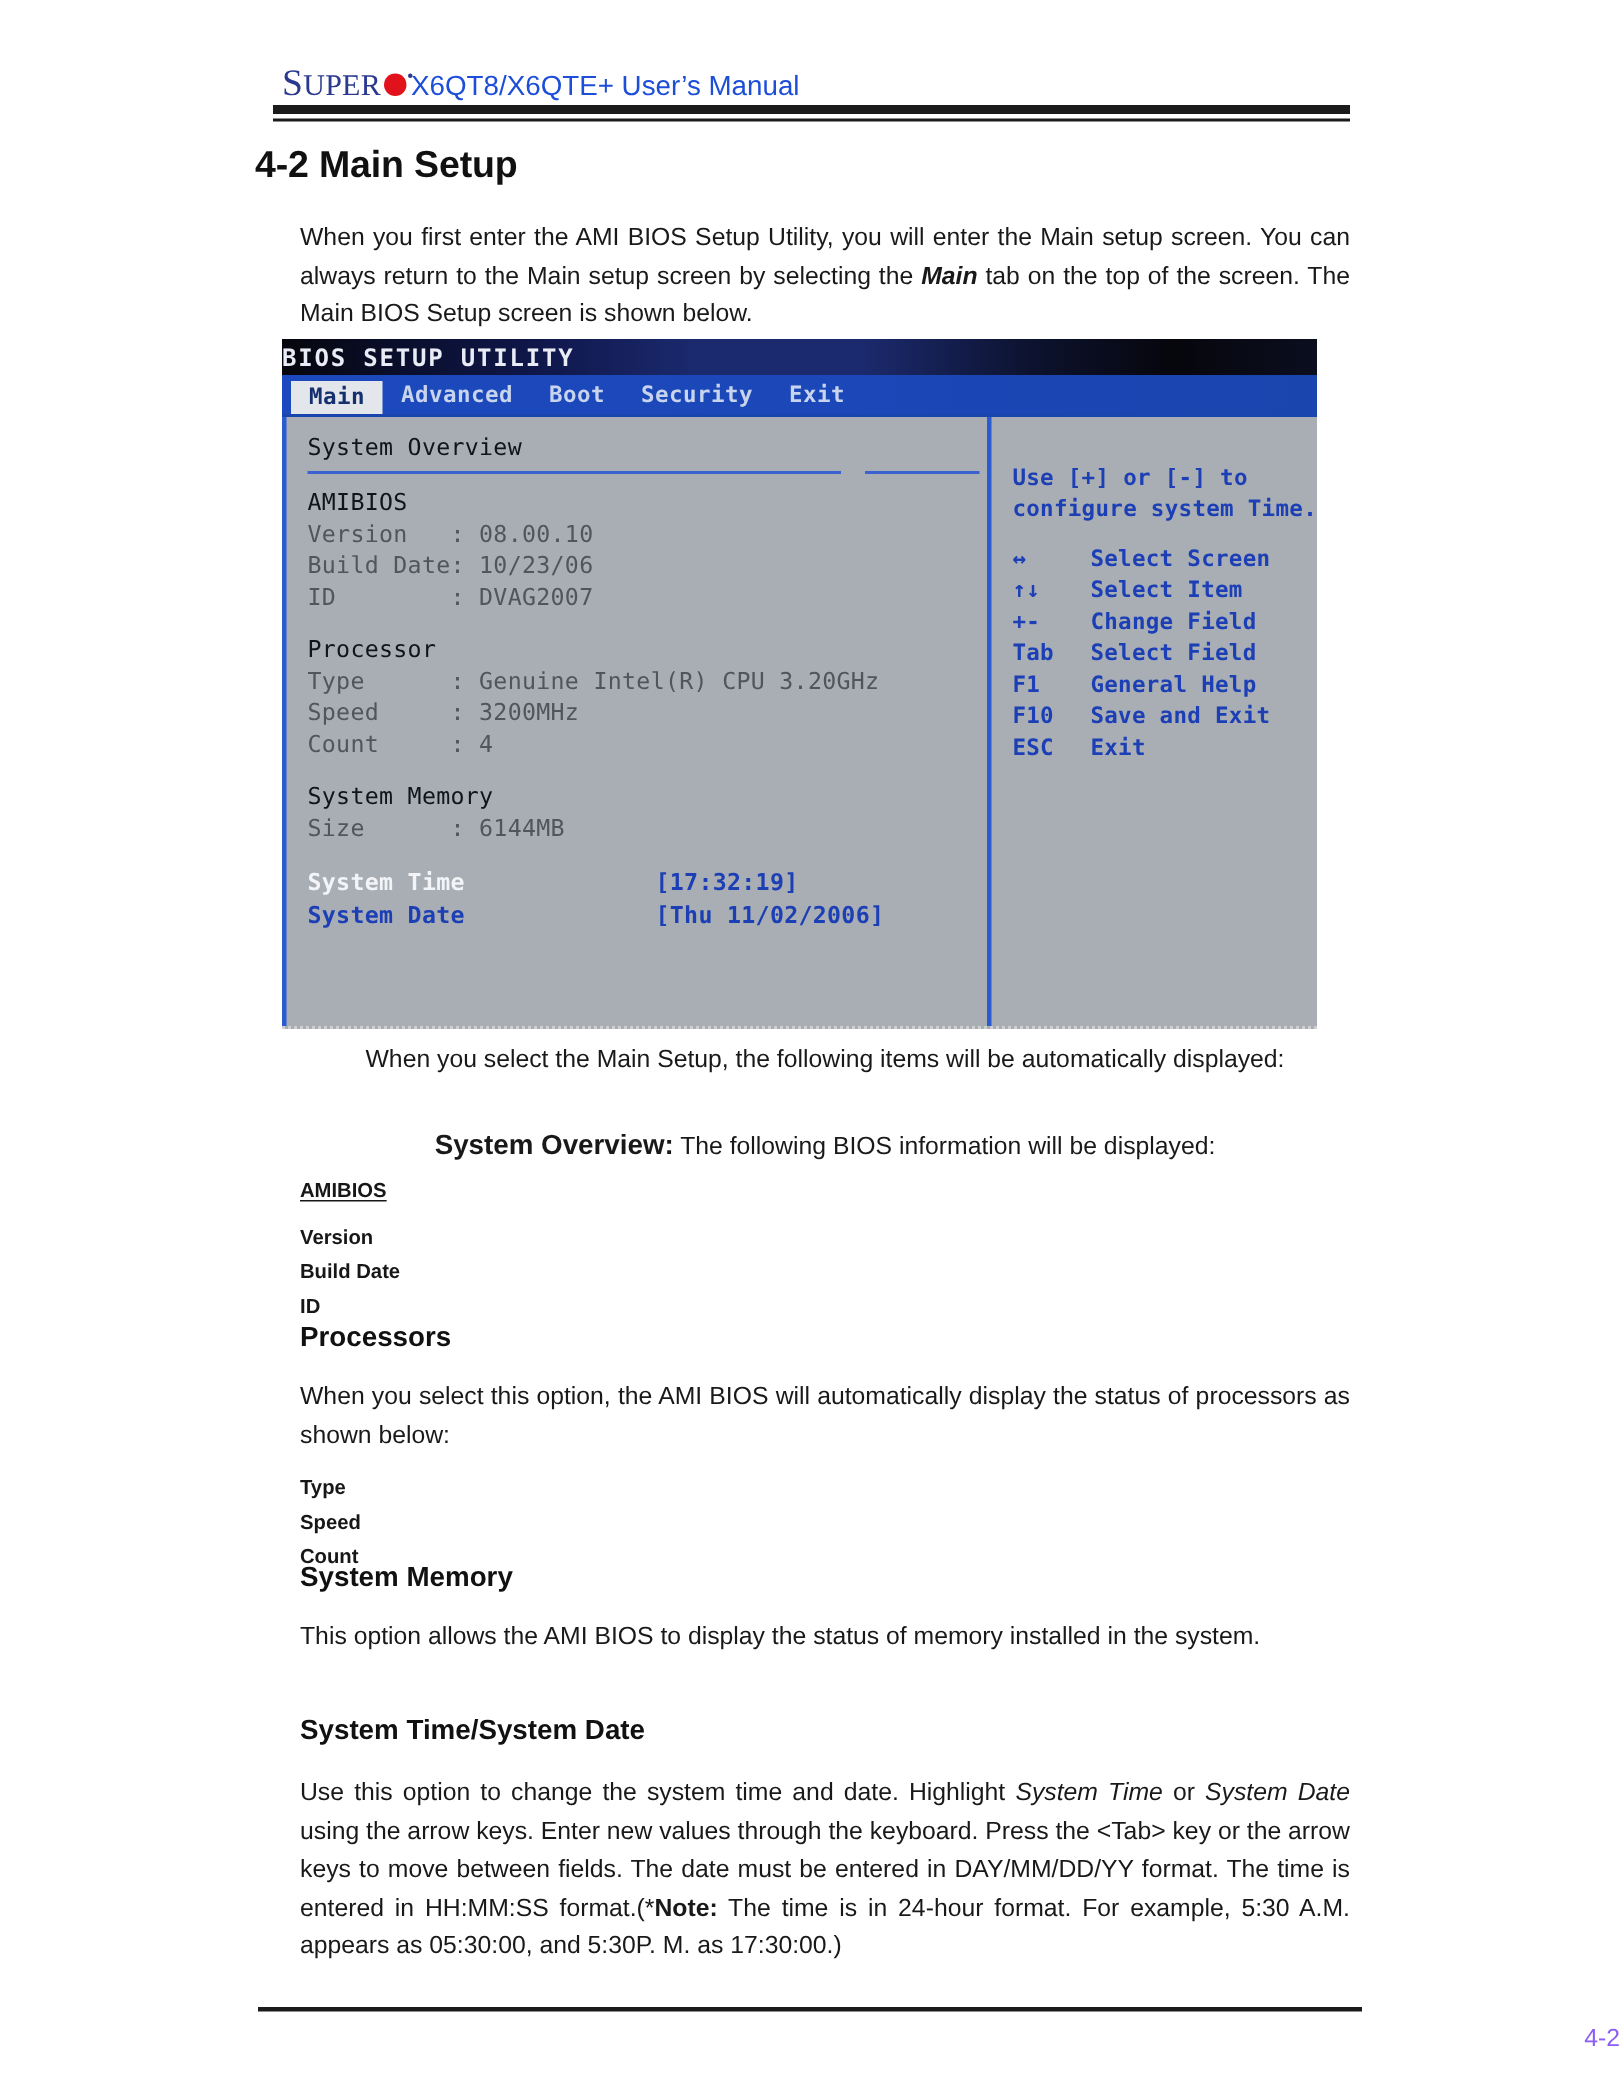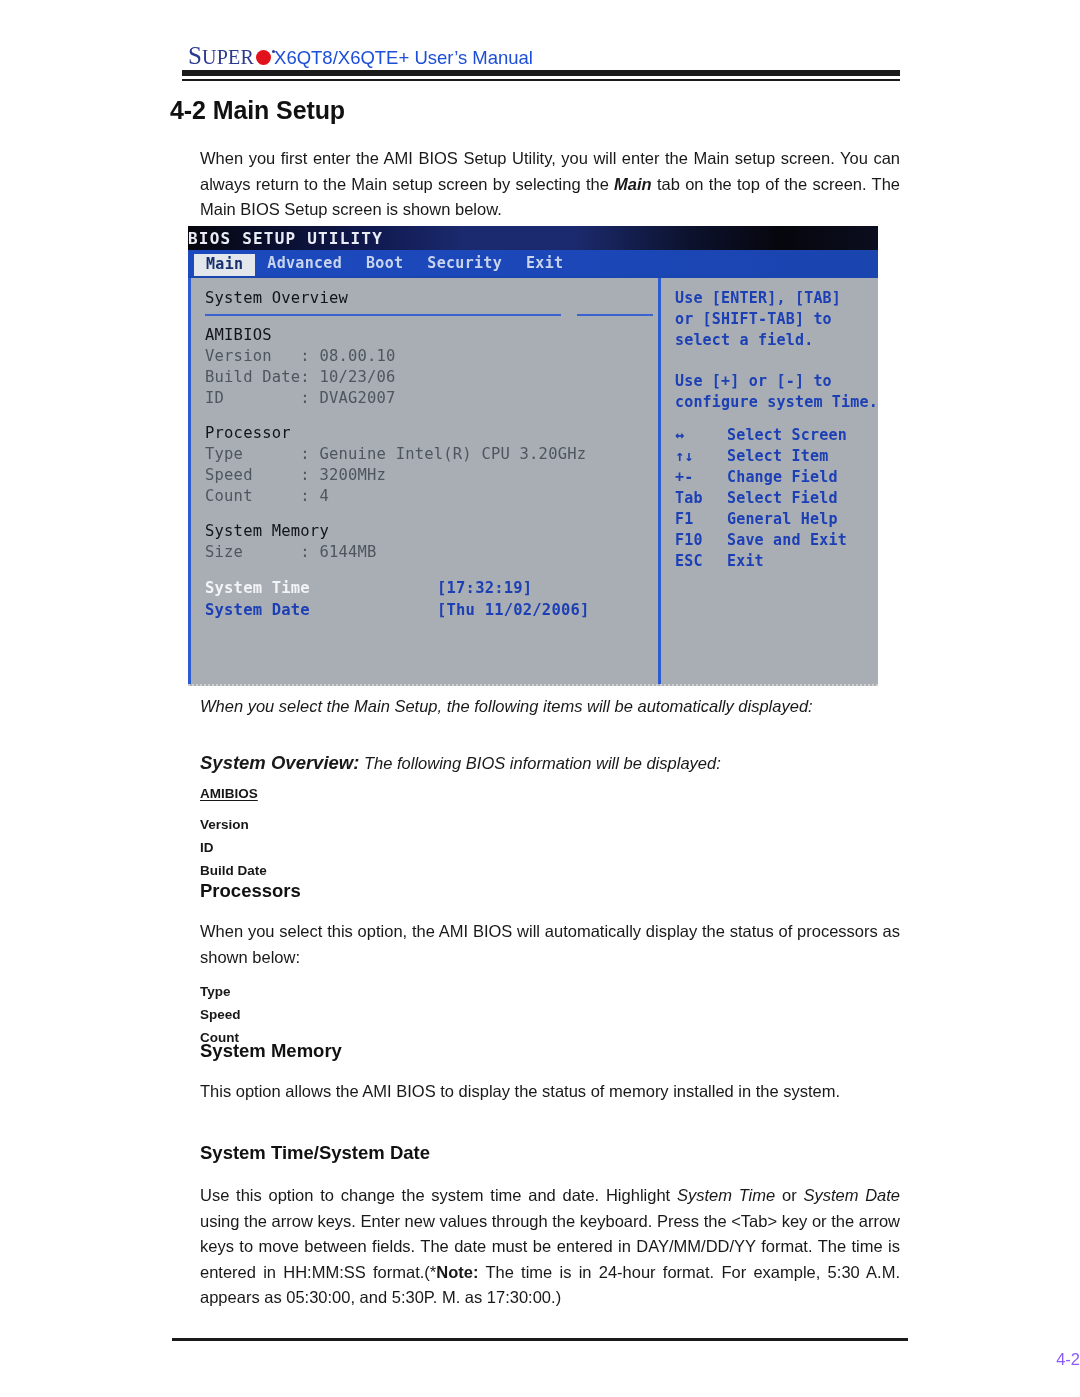--- a/index.html
+++ b/index.html
@@ -104,21 +104,21 @@
     left: 200px;
     width: 700px;
   }
   p.para {
     margin: 0;
     font-size: 16.5px;
     line-height: 25.5px;
     text-align: justify;
     color: #191919;
   }
-  p.para.nojust { text-align: left; font-style: italic; }
+  p.para.nojust { text-align: center; }
   .b { font-weight: bold; }
   .i { font-style: italic; }
   .bi { font-weight: bold; font-style: italic; }
 
   h3.sub {
     margin: 0;
     font-size: 18.5px;
     font-weight: bold;
     color: #111;
   }
@@ -348,23 +348,20 @@
           <span class="name">System Time</span>
           <span class="val">[17:32:19]</span>
         </div>
         <div class="bios-field date">
           <span class="name">System Date</span>
           <span class="val">[Thu 11/02/2006]</span>
         </div>
       </div>
 
       <div class="bios-right">
-        <div class="help-text" style="white-space:pre;">Use [ENTER], [TAB]
-or [SHIFT-TAB] to
-select a field.</div>
         <div class="help-gap"></div>
         <div class="help-text" style="white-space:pre;">Use [+] or [-] to
 configure system Time.</div>
 
         <div class="key-list">
           <div class="key-row">
             <span class="k">↔</span>
             <span>Select Screen</span>
           </div>
           <div class="key-row">
@@ -402,22 +399,22 @@
   </div>
 
   <div class="body-col" style="top:750px;">
     <p class="para nojust"><span style="font-size:18.5px;font-weight:bold;">System Overview:</span><span class="sub-inline-note"> The following BIOS information will be displayed:</span></p>
   </div>
 
   <div class="body-col" style="top:782px;">
     <div class="mini-label underline">AMIBIOS</div>
     <div style="height:8px;"></div>
     <div class="mini-label">Version</div>
+    <div class="mini-label">Build Date</div>
     <div class="mini-label">ID</div>
-    <div class="mini-label">Build Date</div>
   </div>
 
   <div class="body-col" style="top:880px;">
     <h3 class="sub">Processors</h3>
     <div style="height:17px;"></div>
     <p class="para">When you select this option, the AMI BIOS will automatically display the status of processors as shown below:</p>
     <div style="height:10px;"></div>
     <div class="mini-label">Type</div>
     <div class="mini-label">Speed</div>
     <div class="mini-label">Count</div>

